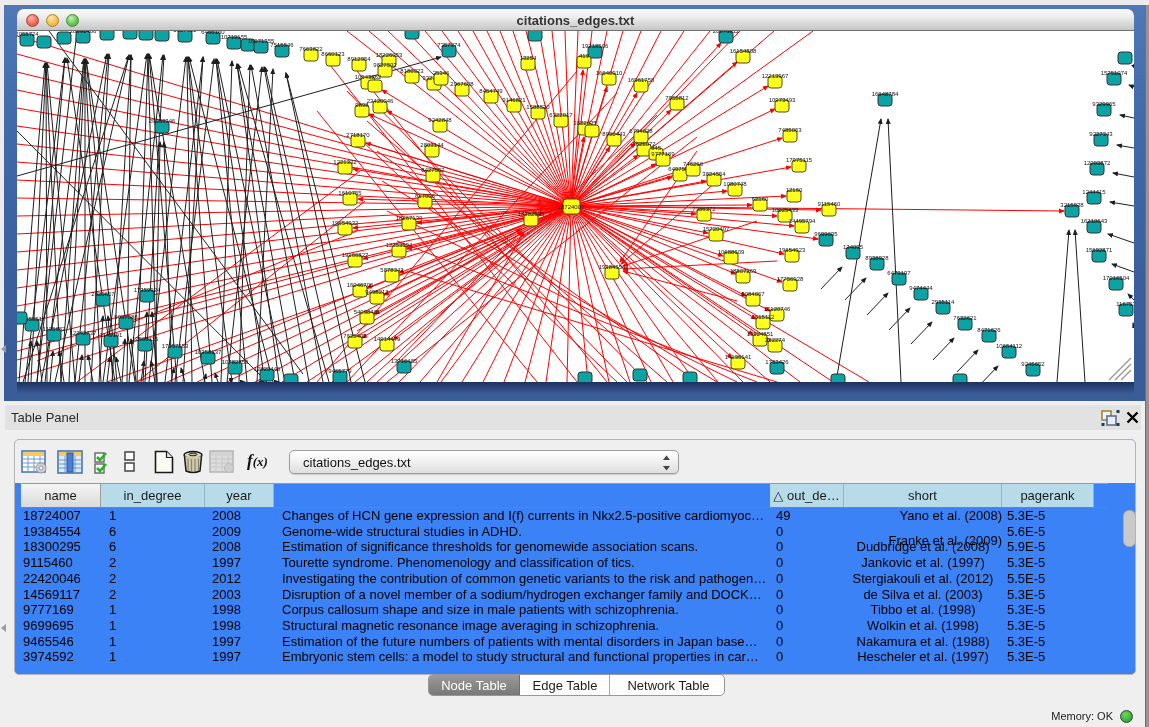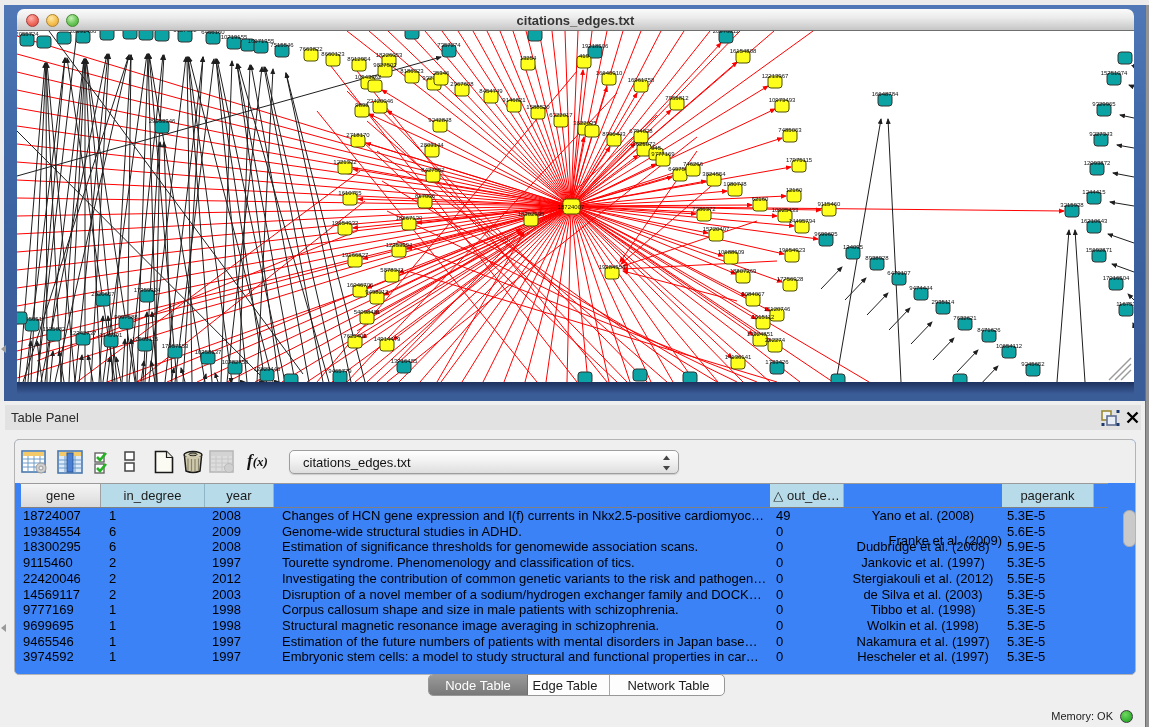--- a/index.html
+++ b/index.html
@@ -669,33 +669,34 @@
         background:linear-gradient(180deg,#ffffff,#f2f2f2 45%,#dedede 100%);
         box-shadow:0 1px 1px rgba(0,0,0,.15)">
         <span style="position:absolute;left:13px;top:4px;font-size:13px;color:#111">citations_edges.txt</span>
         <svg style="position:absolute;right:7px;top:4px" width="9" height="16" viewBox="0 0 9 16">
           <path d="M4.5,0.5 L8,5 L1,5 z" fill="#444"></path>
           <path d="M4.5,15.5 L8,11 L1,11 z" fill="#444"></path>
         </svg>
       </div>
     </div>
     <div id="thead" style="width:1088px">
-          <div class="hc hg" style="left:1px;width:80px">gene</div>
+          <div class="hc hg" style="left:1px;width:80px">name</div>
           <div class="hc hc" style="left:81px;width:104px">in_degree</div>
           <div class="hc hc" style="left:185px;width:69px">year</div>
           <div class="hc hc" style="left:750px;width:74px">△ out_de…</div>
+          <div class="hc hc" style="left:824px;width:158px">short</div>
           <div class="hc hc" style="left:982px;width:92px">pagerank</div>
         </div>
     <div id="rows">
           <div class="cell" style="left:3px;top:0.0px;width:80px">18724007</div>
           <div class="cell" style="left:89px;top:0.0px;width:80px">1</div>
           <div class="cell" style="left:192px;top:0.0px;width:60px">2008</div>
           <div class="cell" style="left:262px;top:0.0px;width:492px">Changes of HCN gene expression and I(f) currents in Nkx2.5-positive cardiomyoc…</div>
           <div class="cell" style="left:756px;top:0.0px;width:70px">49</div>
-          <div class="cell" style="left:824px;top:0.0px;width:158px;text-align:center">Yano et al. (2008)</div>
+          <div class="cell" style="left:824px;top:0.0px;width:158px;text-align:right">Yano et al. (2008)</div>
           <div class="cell" style="left:987px;top:0.0px;width:90px">5.3E-5</div>
           <div class="cell" style="left:3px;top:15.7px;width:80px">19384554</div>
           <div class="cell" style="left:89px;top:15.7px;width:80px">6</div>
           <div class="cell" style="left:192px;top:15.7px;width:60px">2009</div>
           <div class="cell" style="left:262px;top:15.7px;width:492px">Genome-wide structural studies in ADHD.</div>
           <div class="cell" style="left:756px;top:15.7px;width:70px">0</div>
           <div class="cell" style="left:824px;top:25px;width:158px;text-align:right">Franke et al. (2009)</div>
           <div class="cell" style="left:987px;top:15.7px;width:90px">5.6E-5</div>
           <div class="cell" style="left:3px;top:31.4px;width:80px">18300295</div>
           <div class="cell" style="left:89px;top:31.4px;width:80px">6</div>
@@ -737,34 +738,34 @@
           <div class="cell" style="left:192px;top:109.9px;width:60px">1998</div>
           <div class="cell" style="left:262px;top:109.9px;width:492px">Structural magnetic resonance image averaging in schizophrenia.</div>
           <div class="cell" style="left:756px;top:109.9px;width:70px">0</div>
           <div class="cell" style="left:824px;top:109.9px;width:158px;text-align:center">Wolkin et al. (1998)</div>
           <div class="cell" style="left:987px;top:109.9px;width:90px">5.3E-5</div>
           <div class="cell" style="left:3px;top:125.6px;width:80px">9465546</div>
           <div class="cell" style="left:89px;top:125.6px;width:80px">1</div>
           <div class="cell" style="left:192px;top:125.6px;width:60px">1997</div>
           <div class="cell" style="left:262px;top:125.6px;width:492px">Estimation of the future numbers of patients with mental disorders in Japan base…</div>
           <div class="cell" style="left:756px;top:125.6px;width:70px">0</div>
-          <div class="cell" style="left:824px;top:125.6px;width:158px;text-align:center">Nakamura et al. (1997)</div>
+          <div class="cell" style="left:824px;top:125.6px;width:158px;text-align:center">Nakamura et al. (1988)</div>
           <div class="cell" style="left:987px;top:125.6px;width:90px">5.3E-5</div>
           <div class="cell" style="left:3px;top:141.3px;width:80px">3974592</div>
           <div class="cell" style="left:89px;top:141.3px;width:80px">1</div>
           <div class="cell" style="left:192px;top:141.3px;width:60px">1997</div>
           <div class="cell" style="left:262px;top:141.3px;width:492px">Embryonic stem cells: a model to study structural and functional properties in car…</div>
           <div class="cell" style="left:756px;top:141.3px;width:70px">0</div>
           <div class="cell" style="left:824px;top:141.3px;width:158px;text-align:center">Hescheler et al. (1997)</div>
           <div class="cell" style="left:987px;top:141.3px;width:90px">5.3E-5</div>
         </div>
     <div id="sbar"></div>
   </div>
   <div id="tabs">
-    <div class="seg" style="left:0;width:99px;background:linear-gradient(180deg,#9a9a9a,#757575);color:#fff;border-right:1px solid #6f6f6f">Node Table</div>
+    <div class="seg" style="left:0;width:91px;background:linear-gradient(180deg,#9a9a9a,#757575);color:#fff;border-right:1px solid #6f6f6f">Node Table</div>
     <div class="seg" style="left:92px;width:89px;border-right:1px solid #a8a8a8">Edge Table</div>
     <div class="seg" style="left:182px;width:115px">Network Table</div>
   </div>
   <div id="mem">Memory: OK</div>
   <div id="memdot"></div>
 </div>
 <div id="rstrip"></div>
 <svg style="position:absolute;left:0px;top:344px" width="7" height="10" viewBox="0 0 7 10">
       <path d="M6,1 L1,5 L6,9 z" fill="#9a9a9a"></path>
     </svg>

